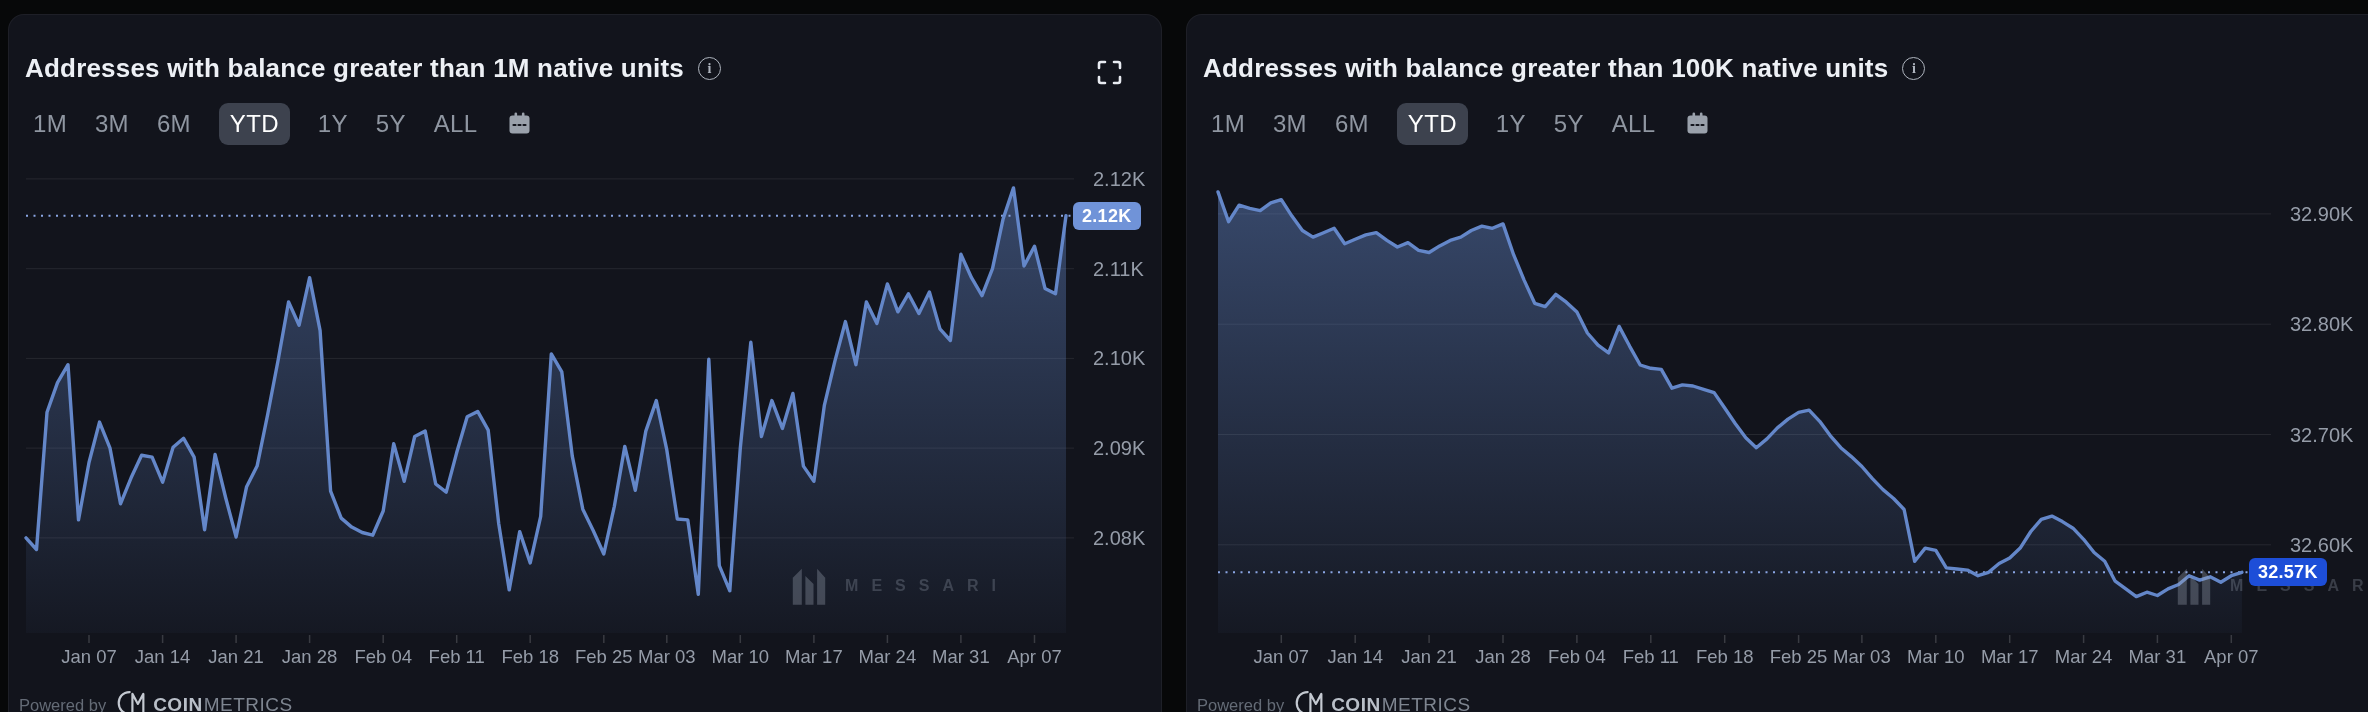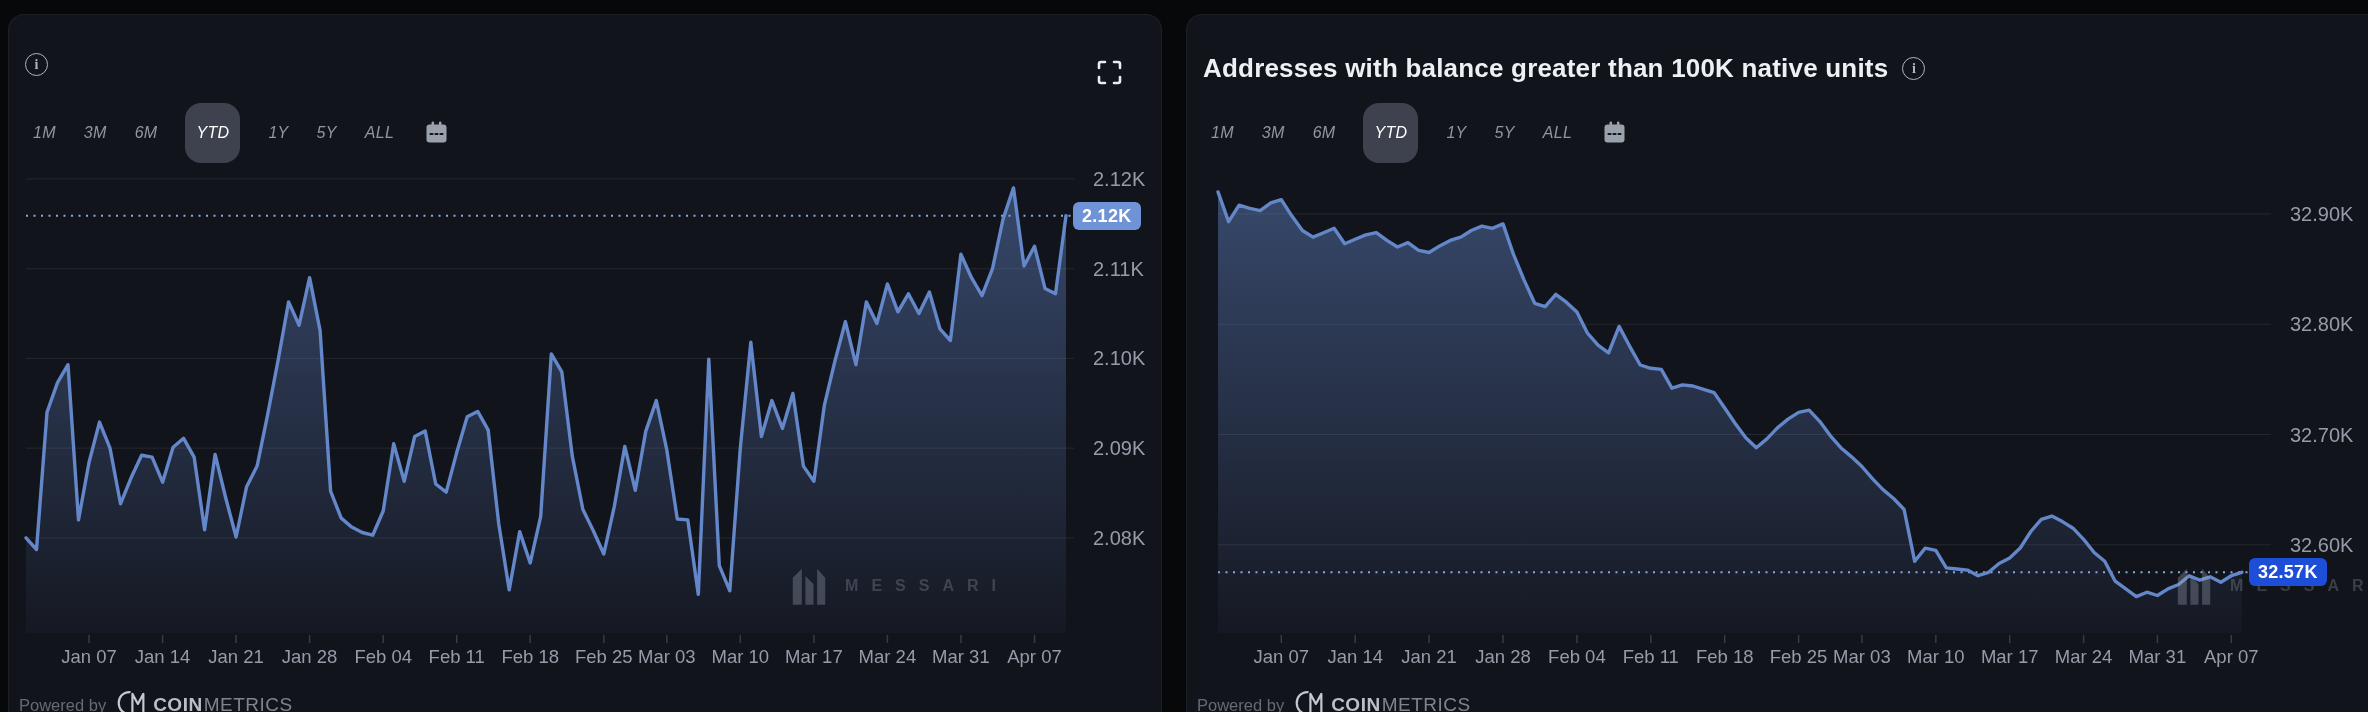--- a/index.html
+++ b/index.html
@@ -16,23 +16,23 @@
   #card-0{left:8px;width:1154px;}
   #card-1{left:1186px;width:1376px;}
   .head{position:absolute;top:38px;left:16px;right:90px;display:flex;align-items:center;gap:14px;}
   .head h2{margin:0;font-size:26px;font-weight:700;color:#edf0f5;letter-spacing:0.2px;white-space:nowrap;}
   .info{flex:0 0 auto;width:23px;height:23px;border:1.6px solid #aeb4be;border-radius:50%;
     color:#aeb4be;font-size:14px;line-height:21px;text-align:center;font-weight:700;
     background:transparent;cursor:pointer;padding:0;box-sizing:border-box;font-family:"Liberation Serif",serif;}
   .expand{position:absolute;top:44px;right:38px;width:27px;height:27px;background:transparent;border:none;padding:0;cursor:pointer;}
   .expand svg{display:block;}
   .ranges{position:absolute;top:88px;left:24px;display:flex;align-items:center;gap:28px;}
-  .rbtn{background:transparent;border:none;color:#8f96a1;font-size:16px;font-family:inherit;
-    padding:5px 0;cursor:pointer;letter-spacing:0.3px;font-style:italic;}
-  .rbtn.active{background:#3d424e;color:#ffffff;border-radius:16px;padding:21px 11px;}
+  .rbtn{background:transparent;border:none;color:#8f96a1;font-size:24px;font-family:inherit;
+    padding:5px 0;cursor:pointer;letter-spacing:0.3px;}
+  .rbtn.active{background:#3d424e;color:#ffffff;border-radius:9px;padding:7px 11px;}
   .calbtn{background:transparent;border:none;padding:0;margin-left:2px;cursor:pointer;height:26px;}
   .plot{position:absolute;top:146px;left:0;right:0;height:520px;}
   .plot svg{display:block;overflow:visible;}
   .grid{stroke:rgba(255,255,255,0.085);stroke-width:1;}
   .tickmark{stroke:rgba(255,255,255,0.17);stroke-width:1.5;}
   .ylab{fill:#959ca8;font-size:20px;font-family:"Liberation Sans",sans-serif;}
   .xlab{fill:#959ca8;font-size:18.5px;font-family:"Liberation Sans",sans-serif;}
   .badge{position:absolute;color:#fff;font-size:18px;font-weight:700;border-radius:6px;
     padding:4px 9px;line-height:20px;letter-spacing:0.3px;z-index:3;}
   .watermark{position:absolute;top:548px;display:flex;align-items:center;gap:18px;pointer-events:none;}
@@ -45,20 +45,21 @@
   .foot .coin{color:#b9bfc8;font-size:19px;font-weight:700;letter-spacing:0.5px;}
   .foot .metrics{color:#7e8590;font-size:19px;font-weight:400;letter-spacing:0.5px;margin-left:-5px;}
 </style>
 </head>
 <body>
 
 <div>
 
   <section class="card" id="card-0">
     <div class="head">
+      <h2>Addresses with balance greater than 1M native units</h2>
       <button class="info">i</button>
     </div>
     <button class="expand">
       <svg width="27" height="27" viewBox="0 0 27 27" fill="none" stroke="#e8ebf1" stroke-width="2.6" stroke-linecap="round">
         <path d="M3 9 V5 a2 2 0 0 1 2-2 H9"></path>
           <path d="M18 3 h4 a2 2 0 0 1 2 2 v4"></path>
         <path d="M24 18 v4 a2 2 0 0 1 -2 2 h-4"></path>
           <path d="M9 24 H5 a2 2 0 0 1 -2-2 v-4"></path>
       </svg>
     </button>

